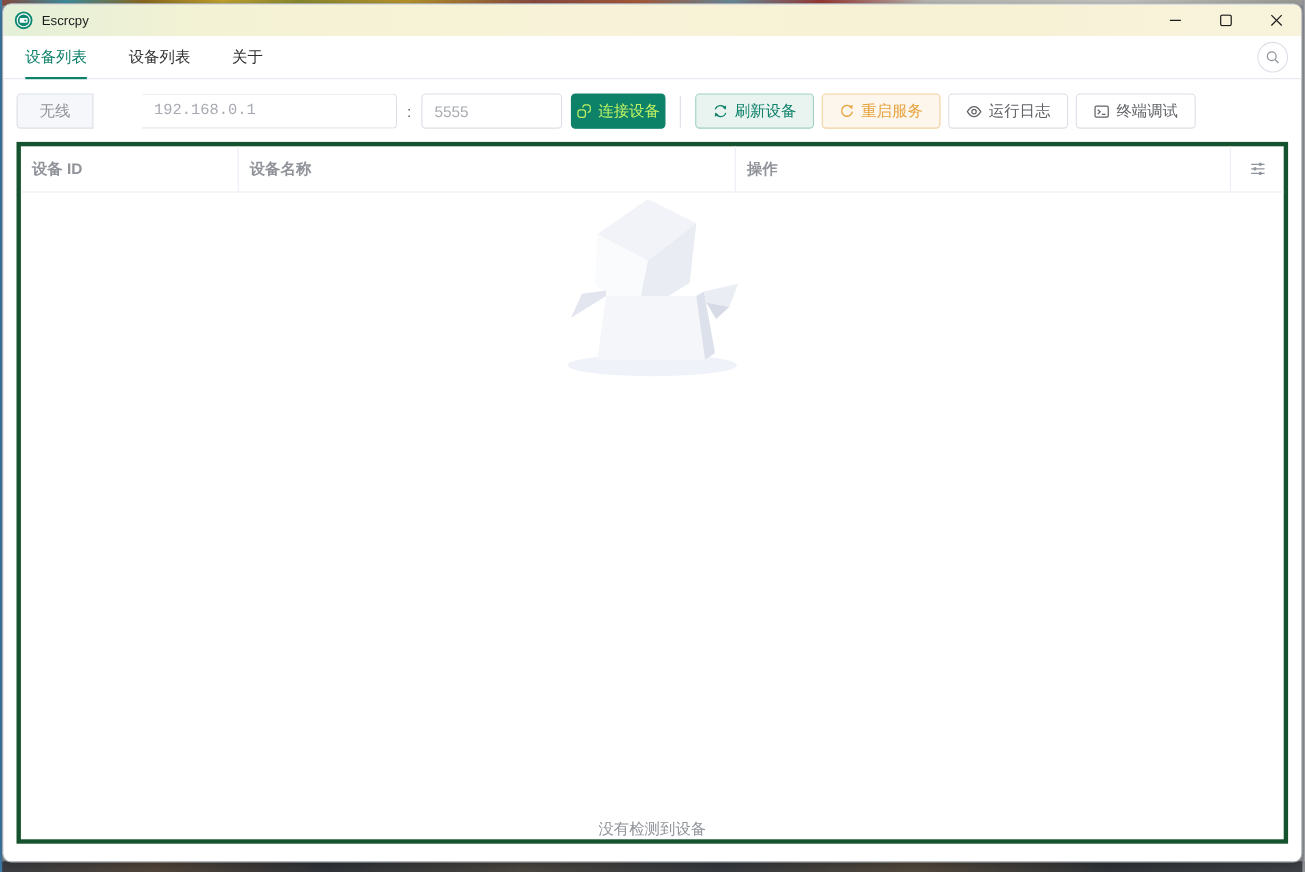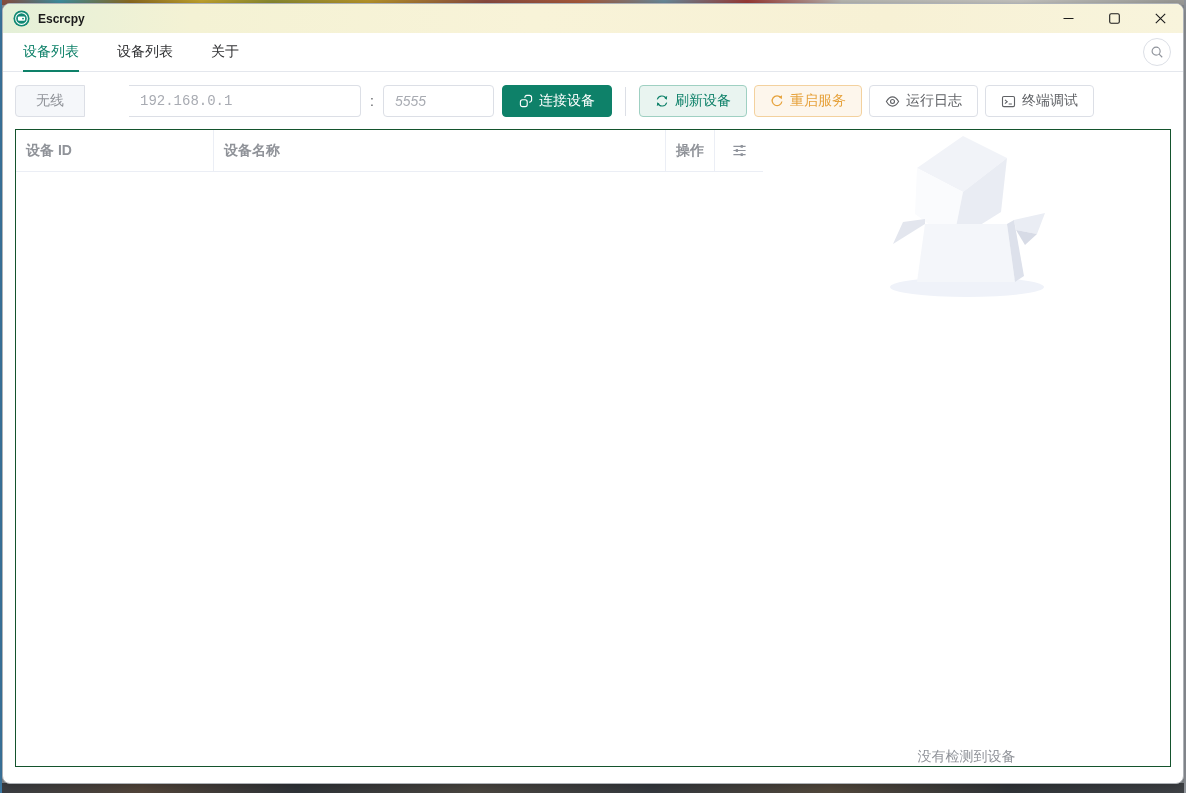--- a/index.html
+++ b/index.html
@@ -13,21 +13,21 @@
     background:linear-gradient(90deg,#3a3d42 0%,#52453a 12%,#2f3338 25%,#4a4640 40%,#35393e 55%,#52483c 70%,#303438 85%,#3f4246 100%); }
   .bg-left { position:absolute; left:0; top:0; bottom:0; width:2px; background:#3e7ba6; }
   .bg-right { position:absolute; right:0; top:0; bottom:0; width:2px; background:#90949a; }
 
   .window { position:absolute; top:3px; left:2px; right:2px; bottom:9px;
     background:#fff; border:1px solid #aeb2b7; border-radius:8px; overflow:hidden;
     box-shadow:0 2px 8px rgba(0,0,0,.25); }
 
   
   .titlebar { height:29px; display:flex; align-items:center; padding-left:10px;
-    background:linear-gradient(90deg,#e4f0d8 0%,#f4f2d4 16%,#f8f3d8 45%,#f7f1d5 75%,#f8f4dc 100%);font-weight:bold; }
+    background:linear-gradient(90deg,#e4f0d8 0%,#f4f2d4 16%,#f8f3d8 45%,#f7f1d5 75%,#f8f4dc 100%); }
   .app-icon { width:17px; height:17px; display:block; }
   .app-title { font-size:12px; color:#1b1b1b; margin-left:8px; flex:1; }
   .win-controls { display:flex; height:100%; }
   .win-btn { width:46px; height:100%; display:flex; align-items:center; justify-content:center; color:#1b1b1b; }
 
   
   .tabbar { position:relative; height:39px; border-bottom:1px solid #e4e7ed; display:flex; padding:0 17px; background:#fff; }
   .tab { position:relative; display:flex; align-items:center; padding:0 19px; font-size:14px; color:#303133; cursor:pointer; }
   .tab:first-child { padding-left:3px; }
   .tab.active { color:#0e8169; }
@@ -37,33 +37,33 @@
     border:1px solid #dcdfe6; background:#fff; display:flex; align-items:center; justify-content:center; color:#8f939b; cursor:pointer; }
 
   
   .toolbar { display:flex; align-items:center; margin:13px 12px 12px; height:32px; }
   .conn-group { display:flex;gap:44px; }
   .prepend { width:70px; height:32px; background:#f5f7fa; border:1px solid #dcdfe6; border-radius:4px 0 0 4px;
     display:flex; align-items:center; justify-content:center; font-size:14px; color:#909399; }
   .ip-input { width:232px; height:32px; border:1px solid #dcdfe6; border-left:none; border-radius:0 4px 4px 0;
     padding:0 11px; font-size:14px; color:#a8abb2; outline:none; font-family:Liberation Mono, monospace; }
   .colon { margin:0 9px; font-size:14px; color:#606266; }
-  .port-input { width:111px; height:32px; border:1px solid #dcdfe6; border-radius:4px; padding:0 11px;
-    font-size:14px; color:#a8abb2; outline:none; font-family:inherit;font-style:italic; }
+  .port-input { width:128px; height:32px; border:1px solid #dcdfe6; border-radius:4px; padding:0 11px;
+    font-size:14px; color:#a8abb2; outline:none; font-family:inherit; }
   .btn { height:32px; display:inline-flex; align-items:center; border-radius:4px; font-size:14px;
     padding:0 15px; border:1px solid #dcdfe6; background:#fff; color:#606266; cursor:pointer; font-family:inherit; white-space:nowrap; }
   .btn svg { margin-right:6px; }
-  .btn-primary { background:#0e8169; border-color:#0e8169; color:#ffffff; margin-left:8px; padding:0 16px; }
+  .btn-primary { background:#0e8169; border-color:#0e8169; color:#bef264; margin-left:8px; padding:0 4px; }
   .btn-success-plain { background:#e9f4f0; border-color:#9fd0c2; color:#0e8169; }
   .btn-warning-plain { background:#fdf6ec; border-color:#f3d19e; color:#e6a23c; }
   .v-divider { width:1px; height:29px; background:#dcdfe6; margin:0 13px; }
   .btn + .btn { margin-left:7px; }
 
   
-  .device-table { margin:0 12px; border:1px solid #14532d; height:638px; display:flex; flex-direction:row; }
+  .device-table { margin:0 12px; border:4px solid #14532d; height:638px; display:flex; flex-direction:column; }
   .thead { display:flex; height:42px; border-bottom:1px solid #ebeef5; flex:none; }
   .th { display:flex; align-items:center; padding:0 10px; font-size:14px; font-weight:600; color:#909399;
     border-right:1px solid #ebeef5; }
   .th-id { width:198px; } .th-name { width:452px; } .th-action { flex:1; }
   .th-filter { width:48px; border-right:none; justify-content:center; color:#8f939b; cursor:pointer; }
   .tbody { flex:1; display:flex; flex-direction:column; align-items:center; justify-content:space-between; }
   .empty-text { margin-top:36px; font-size:14px; color:#909399; }
 </style>
 </head>
 <body>

